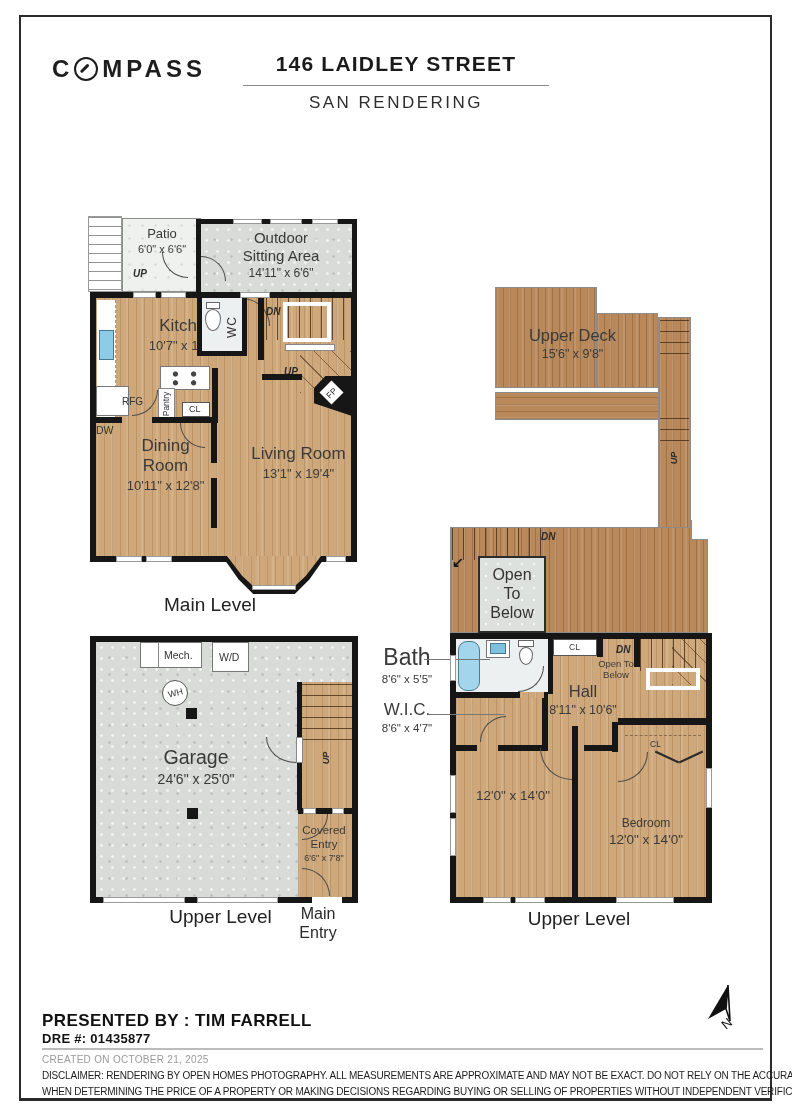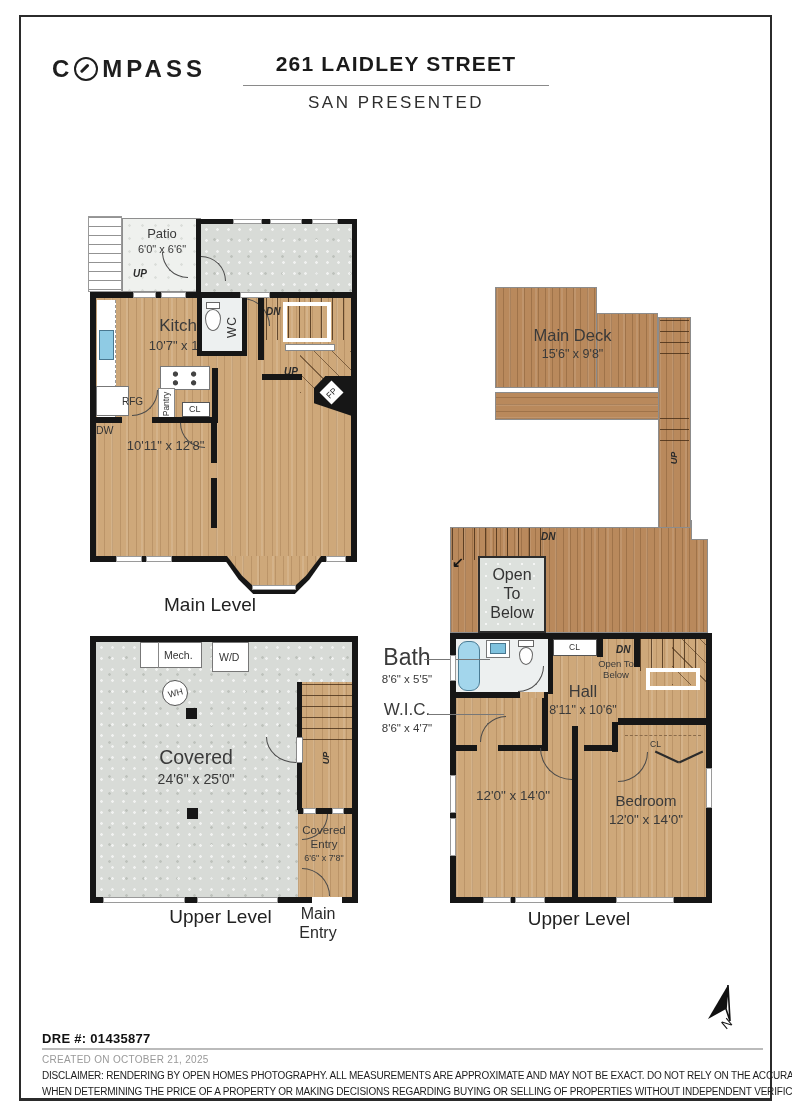--- a/index.html
+++ b/index.html
@@ -70,37 +70,41 @@
 <div class="page">
   <div class="abs frame" style="left:19px;top:15px;width:753px;height:1086px;"></div>
 
   <div class="abs logo" style="left:52px;top:55px;">
     <span>C</span>
     <span class="logo-o">
         <i></i>
       </span>
     <span>MPASS</span>
   </div>
-  <div class="abs title" style="left:243px;top:52px;width:306px;">261 LAIDLEY STREET</div>
-  <div class="abs subtitle" style="left:243px;top:93px;width:306px;">SAN PRESENTED</div>
+  <div class="abs title" style="left:243px;top:52px;width:306px;">146 LAIDLEY STREET</div>
+  <div class="abs subtitle" style="left:243px;top:93px;width:306px;">SAN RENDERING</div>
 
   <div class="abs tr-gray" style="left:88px;top:216px;width:34px;height:76px;"></div>
   <div class="abs patiofloor" style="left:122px;top:218px;width:79px;height:74px;border:1px solid #8e8e8e;"></div>
   <div class="abs lbl" style="left:124px;top:226px;width:76px;">
     <div class="rname" style="font-size:13px;">Patio</div>
     <div class="rdims" style="font-size:11px;">6'0" x 6'6"</div>
   </div>
   <span class="abs tag" style="left:133px;top:268px;">UP</span>
   <div class="abs arc bl" style="left:162px;top:252px;width:26px;height:26px;"></div>
 
   <div class="abs w" style="left:196px;top:219px;width:5px;height:74px;"></div>
   <div class="abs concrete" style="left:201px;top:219px;width:156px;height:73px;border-top:5px solid #161616;border-right:5px solid #161616;"></div>
   <div class="abs win" style="left:233px;top:219px;width:29px;height:5px;"></div>
   <div class="abs win" style="left:270px;top:219px;width:32px;height:5px;"></div>
   <div class="abs win" style="left:312px;top:219px;width:26px;height:5px;"></div>
+  <div class="abs lbl" style="left:231px;top:229px;width:100px;">
+    <div class="rname" style="font-size:15px;">Outdoor Sitting Area</div>
+    <div class="rdims" style="font-size:12px;">14'11" x 6'6"</div>
+  </div>
   <div class="abs arc tr" style="left:201px;top:256px;width:25px;height:25px;"></div>
 
   <div class="abs floorwood" style="left:90px;top:292px;width:267px;height:270px;border:6px solid #161616;"></div>
   <div class="abs win" style="left:133px;top:292px;width:23px;height:6px;"></div>
   <div class="abs win" style="left:161px;top:292px;width:25px;height:6px;"></div>
   <div class="abs win" style="left:240px;top:292px;width:30px;height:6px;"></div>
   <div class="abs arc tr" style="left:242px;top:298px;width:28px;height:28px;"></div>
 
   <div class="abs" style="left:97px;top:300px;width:19px;height:118px;background:#fff;border-right:1px dashed #999;"></div>
   <div class="abs" style="left:99px;top:330px;width:15px;height:30px;background:#8fcbe4;border:1px solid #49778f;"></div>
@@ -144,21 +148,26 @@
   <div class="abs w" style="left:152px;top:417px;width:66px;height:6px;"></div>
   <div class="abs arc bl" style="left:180px;top:423px;width:25px;height:25px;"></div>
 
   <div class="abs" style="left:314px;top:376px;width:38px;height:40px;background:#161616;clip-path:polygon(30% 0,100% 0,100% 100%,0 68%,0 30%);"></div>
   <div class="abs" style="left:323px;top:384px;width:17px;height:17px;background:#fff;transform:rotate(45deg);"></div>
   <span class="abs" style="left:326px;top:388px;font-size:8.5px;color:#222;transform:rotate(-45deg);">FP</span>
 
   <div class="abs w" style="left:211px;top:423px;width:6px;height:40px;"></div>
   <div class="abs w" style="left:211px;top:478px;width:6px;height:50px;"></div>
   <div class="abs lbl" style="left:118px;top:436px;width:95px;">
+    <div class="rname" style="font-size:17px;">Dining Room</div>
     <div class="rdims" style="font-size:13px;">10'11" x 12'8"</div>
+  </div>
+  <div class="abs lbl" style="left:246px;top:444px;width:105px;">
+    <div class="rname" style="font-size:17px;">Living Room</div>
+    <div class="rdims" style="font-size:13px;">13'1" x 19'4"</div>
   </div>
   <div class="abs win" style="left:116px;top:556px;width:26px;height:6px;"></div>
   <div class="abs win" style="left:146px;top:556px;width:26px;height:6px;"></div>
   <div class="abs win" style="left:326px;top:556px;width:20px;height:6px;"></div>
 
   <div class="abs" style="left:222px;top:556px;width:104px;height:38px;background:#161616;clip-path:polygon(0 0,100% 0,84% 62%,70% 100%,30% 100%,16% 62%);"></div>
   <div class="abs floorwood" style="left:227px;top:556px;width:94px;height:32px;clip-path:polygon(0 0,100% 0,84% 62%,70% 100%,30% 100%,16% 62%);"></div>
   <div class="abs win" style="left:252px;top:585px;width:44px;height:5px;"></div>
 
   <div class="abs lbl lvl" style="left:150px;top:594px;width:120px;">Main Level</div>
@@ -166,21 +175,21 @@
   <div class="abs deckwood thinbox" style="left:495px;top:287px;width:102px;height:101px;"></div>
   <div class="abs deckwood thinbox" style="left:596px;top:313px;width:62px;height:75px;"></div>
   <div class="abs deckwood-h thinbox" style="left:495px;top:392px;width:167px;height:28px;"></div>
   <div class="abs deckwood thinbox" style="left:658px;top:317px;width:33px;height:213px;"></div>
   <div class="abs tr-h" style="left:660px;top:320px;width:29px;height:34px;"></div>
   <div class="abs tr-h" style="left:660px;top:418px;width:29px;height:26px;"></div>
   <div class="abs vlabel" style="left:660px;top:446px;width:29px;height:24px;">
     <span class="tag" style="font-size:9px;">UP</span>
   </div>
   <div class="abs lbl" style="left:500px;top:326px;width:145px;">
-    <div class="rname" style="font-size:16.5px;">Main Deck</div>
+    <div class="rname" style="font-size:16.5px;">Upper Deck</div>
     <div class="rdims" style="font-size:12.5px;">15'6" x 9'8"</div>
   </div>
 
   <div class="abs deckwood thinbox" style="left:450px;top:527px;width:258px;height:106px;"></div>
   <div class="abs" style="left:691px;top:520px;width:17px;height:20px;background:#fff;border-left:1px solid #8c8c8c;border-bottom:1px solid #8c8c8c;"></div>
   <div class="abs tr-v" style="left:452px;top:528px;width:92px;height:32px;"></div>
   <span class="abs tag" style="left:541px;top:531px;">DN</span>
   <span class="abs" style="left:452px;top:554px;font-size:14px;font-weight:bold;color:#161616;">↙</span>
   <div class="abs otbfill lbl" style="left:478px;top:556px;width:68px;height:77px;border:2px solid #2c2c2c;display:flex;align-items:center;justify-content:center;">
     <div class="rname" style="font-size:16px;color:#333;width:58px;">Open To Below</div>
@@ -241,21 +250,21 @@
   <div class="abs w" style="left:612px;top:722px;width:6px;height:30px;"></div>
   <div class="abs" style="left:625px;top:735px;width:76px;height:0;border-top:1.5px dashed #8a6b4a;"></div>
   <span class="abs" style="left:650px;top:739px;font-size:8.5px;color:#333;">CL</span>
   <div class="abs" style="left:654px;top:756px;width:26px;height:2px;background:#2b2b2b;transform:rotate(25deg);"></div>
   <div class="abs" style="left:678px;top:756px;width:26px;height:2px;background:#2b2b2b;transform:rotate(-25deg);"></div>
 
   <div class="abs lbl" style="left:453px;top:786px;width:120px;">
     <div class="rdims" style="font-size:13.5px;">12'0" x 14'0"</div>
   </div>
   <div class="abs lbl" style="left:586px;top:792px;width:120px;">
-    <div class="rname" style="font-size:15px;">Bedroom</div>
+    <div class="rname" style="font-size:12px;margin-top:24px;">Bedroom</div>
     <div class="rdims" style="font-size:13.5px;">12'0" x 14'0"</div>
   </div>
 
   <div class="abs win" style="left:450px;top:655px;width:6px;height:26px;"></div>
   <div class="abs win" style="left:450px;top:775px;width:6px;height:38px;"></div>
   <div class="abs win" style="left:450px;top:818px;width:6px;height:38px;"></div>
   <div class="abs win" style="left:706px;top:768px;width:6px;height:40px;"></div>
   <div class="abs win" style="left:483px;top:897px;width:28px;height:6px;"></div>
   <div class="abs win" style="left:515px;top:897px;width:30px;height:6px;"></div>
   <div class="abs win" style="left:616px;top:897px;width:58px;height:6px;"></div>
@@ -277,21 +286,21 @@
   <div class="abs" style="left:158px;top:642px;width:0;height:26px;border-left:1px solid #888;"></div>
   <span class="abs" style="left:164px;top:649px;font-size:10.5px;color:#333;">Mech.</span>
   <div class="abs fixture" style="left:212px;top:642px;width:37px;height:30px;"></div>
   <span class="abs" style="left:219px;top:651px;font-size:10.5px;color:#333;">W/D</span>
   <div class="abs" style="left:162px;top:680px;width:26px;height:26px;background:#fff;border:1.5px solid #555;border-radius:50%;display:flex;align-items:center;justify-content:center;">
     <span style="font-size:9px;color:#333;transform:rotate(-15deg);">WH</span>
   </div>
   <div class="abs post" style="left:186px;top:708px;width:11px;height:11px;"></div>
   <div class="abs post" style="left:187px;top:808px;width:11px;height:11px;"></div>
   <div class="abs lbl" style="left:136px;top:746px;width:120px;">
-    <div class="rname" style="font-size:19.5px;">Covered</div>
+    <div class="rname" style="font-size:19.5px;">Garage</div>
     <div class="rdims" style="font-size:14px;">24'6" x 25'0"</div>
   </div>
 
   <div class="abs w" style="left:298px;top:808px;width:54px;height:6px;"></div>
   <div class="abs win" style="left:303px;top:808px;width:13px;height:6px;"></div>
   <div class="abs win" style="left:332px;top:808px;width:12px;height:6px;"></div>
   <div class="abs arc br" style="left:302px;top:814px;width:26px;height:26px;"></div>
   <div class="abs lbl" style="left:294px;top:824px;width:60px;">
     <div class="rname" style="font-size:11.5px;">Covered Entry</div>
     <div class="rdims" style="font-size:9px;">6'6" x 7'8"</div>
@@ -301,20 +310,21 @@
 
   <div class="abs win" style="left:103px;top:897px;width:82px;height:6px;"></div>
   <div class="abs win" style="left:197px;top:897px;width:81px;height:6px;"></div>
   <div class="abs post" style="left:186px;top:897px;width:10px;height:6px;"></div>
 
   <div class="abs lbl lvl" style="left:158px;top:906px;width:125px;">Upper Level</div>
   <div class="abs lbl" style="left:286px;top:905px;width:64px;">
     <div class="rname" style="font-size:16px;color:#2a2a2a;">Main Entry</div>
   </div>
 
+  <div class="abs fp1" style="left:42px;top:1011px;">PRESENTED BY : TIM FARRELL</div>
   <div class="abs fp2" style="left:42px;top:1031px;">DRE #: 01435877</div>
   <div class="abs" style="left:42px;top:1048px;width:721px;height:0;border-top:2px solid #bbb;"></div>
   <div class="abs fcreated" style="left:42px;top:1054px;">CREATED ON OCTOBER 21, 2025</div>
   <div class="abs fdisc" style="left:42px;top:1070px;">DISCLAIMER: RENDERING BY OPEN HOMES PHOTOGRAPHY. ALL MEASUREMENTS ARE APPROXIMATE AND MAY NOT BE EXACT. DO NOT RELY ON THE ACCURACY OF THIS FLOOR PLAN</div>
   <div class="abs fdisc" style="left:42px;top:1086px;">WHEN DETERMINING THE PRICE OF A PROPERTY OR MAKING DECISIONS REGARDING BUYING OR SELLING OF PROPERTIES WITHOUT INDEPENDENT VERIFICATION.</div>
 
   <svg class="abs" style="left:701px;top:982px;" width="42" height="50" viewBox="0 0 42 50">
     <polygon points="27,3 7,37 25,27" fill="#111"></polygon>
     <polygon points="27,3 29,39 25,27" fill="#fff" stroke="#111" stroke-width="1.6"></polygon>
   </svg>

